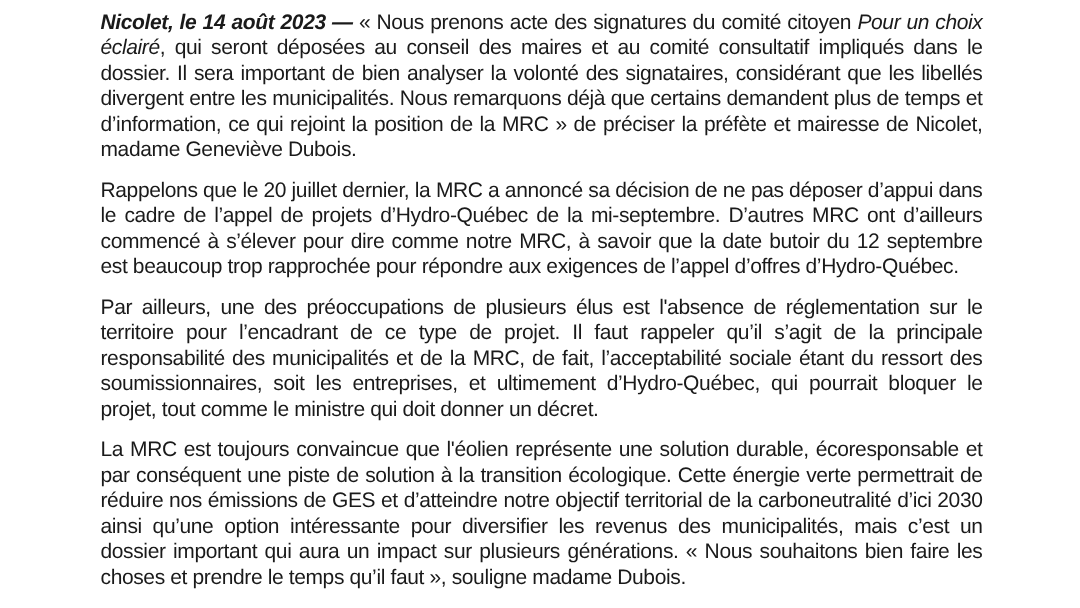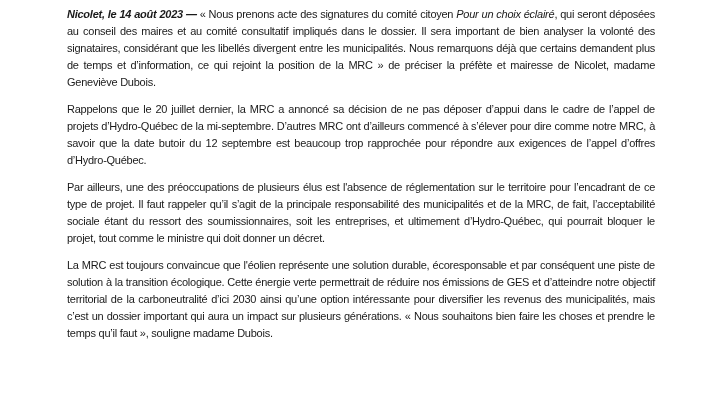--- a/index.html
+++ b/index.html
@@ -3,21 +3,21 @@
   <meta charset="utf-8">
   <style>
     html, body { margin: 0; padding: 0; background: #ffffff; }
     body { width: 720px; height: 405px; overflow: hidden; position: relative; }
     .page {
       position: absolute;
       left: 67px;
       top: 6px;
       width: 588px;
       font-family: "Liberation Sans", sans-serif;
-      font-size: 11px;
+      font-size: 14px;
       line-height: 17px;
       color: #1a1a1a;
       letter-spacing: -0.25px;
     }
     .para {
       margin: 0 0 10px 0;
       text-align: justify;
       text-align-last: left;
     }
     .dateline { font-weight: bold; font-style: italic; }

